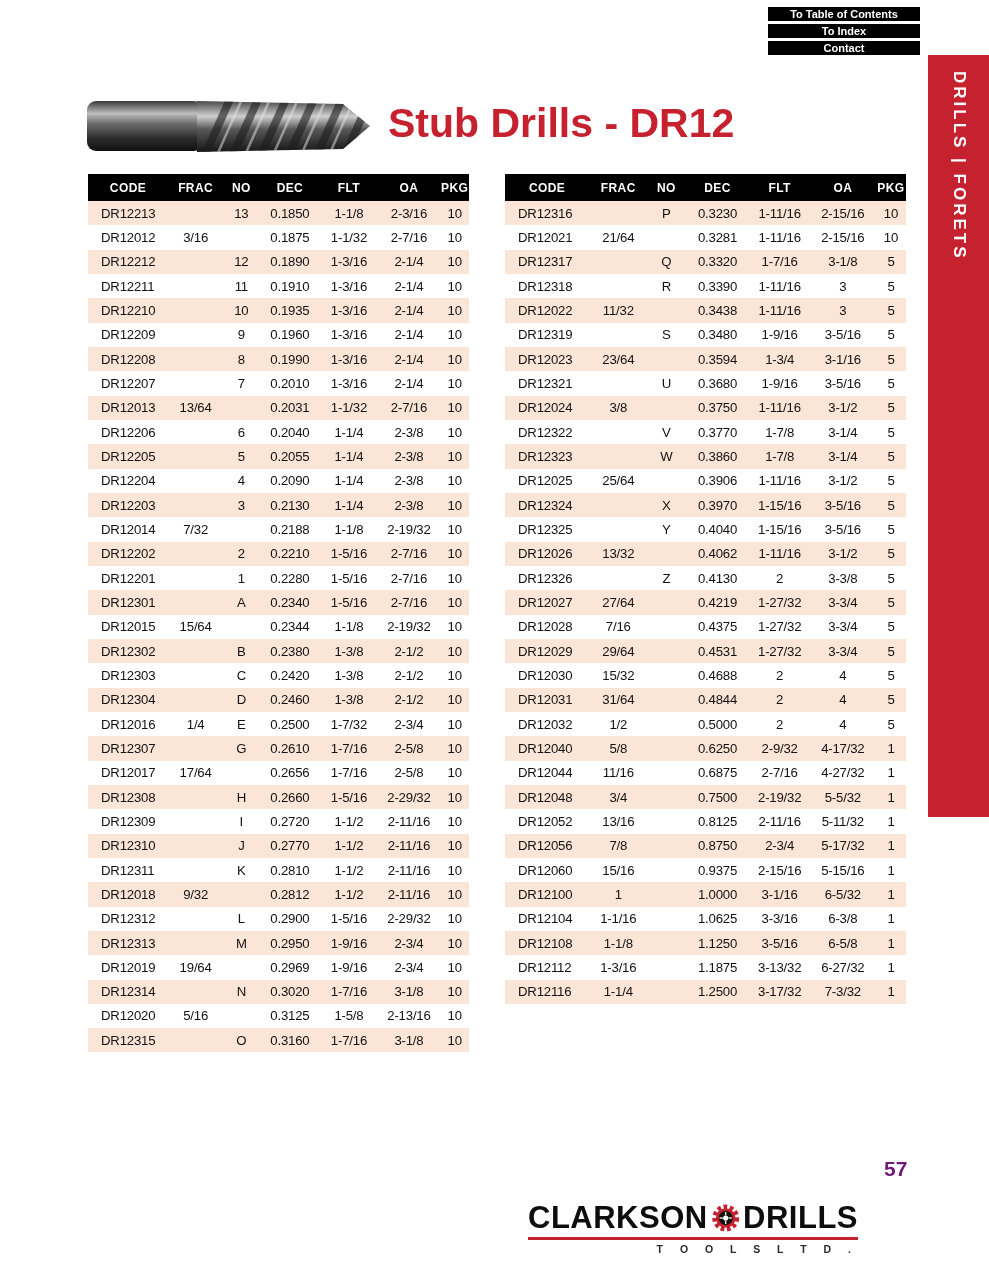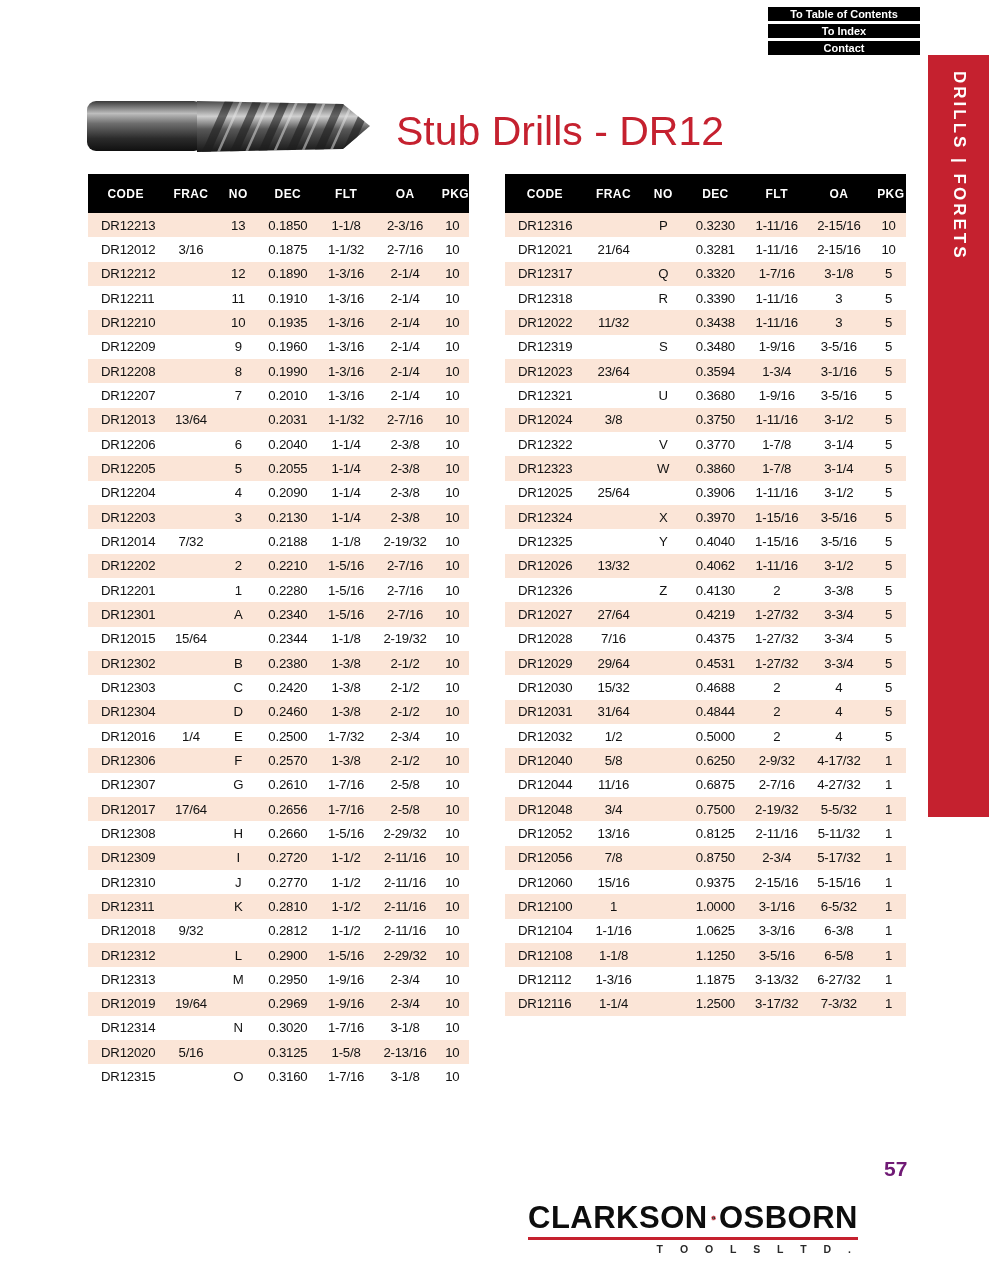--- a/index.html
+++ b/index.html
@@ -11,32 +11,32 @@
   .navbtn{display:block;background:#000;color:#fff;font-size:11px;font-weight:bold;
           text-align:center;height:14px;line-height:14px;text-decoration:none;cursor:pointer;}
 
   
   .side-tab{position:absolute;top:55px;right:0;width:61px;height:762px;background:#c5212f;
             display:flex;justify-content:center;align-items:flex-start;padding-top:16px;box-sizing:border-box;}
   .side-tab span{writing-mode:vertical-rl;text-orientation:mixed;color:#fff;font-weight:bold;
             font-size:17px;letter-spacing:3px;white-space:nowrap;}
 
   
-  .title{position:absolute;left:388px;top:100px;margin:8px;font-size:41px;font-weight:normal;
+  .title{position:absolute;left:388px;top:100px;margin:0;font-size:41px;font-weight:bold;
          color:#c5212f;letter-spacing:0px;}
 
   
   .drill{position:absolute;left:85px;top:86px;width:285px;height:80px;}
 
   
   .cat-table{position:absolute;border-collapse:collapse;table-layout:fixed;}
   #table-left{left:88px;top:174px;width:381px;}
   #table-right{left:505px;top:174px;width:401px;}
   .cat-table th{background:#000;color:#fff;font-size:12px;font-weight:bold;height:27px;
-                letter-spacing:0.4px;padding:6px;text-align:center;}
+                letter-spacing:0.4px;padding:0;text-align:center;}
   .cat-table td{font-size:13.2px;height:24.33px;padding:0;text-align:center;color:#121212;
                 letter-spacing:-0.2px;white-space:nowrap;}
   .cat-table td:first-child{text-align:left;padding-left:13px;}
   .cat-table tbody tr:nth-child(odd){background:#fbe5d7;}
   .cat-table th:nth-child(1),.cat-table td:nth-child(1){width:21%;}
   .cat-table th:nth-child(2),.cat-table td:nth-child(2){width:14.5%;}
   .cat-table th:nth-child(3),.cat-table td:nth-child(3){width:9.5%;}
   .cat-table th:nth-child(4),.cat-table td:nth-child(4){width:16%;}
   .cat-table th:nth-child(5),.cat-table td:nth-child(5){width:15%;}
   .cat-table th:nth-child(6),.cat-table td:nth-child(6){width:16.5%;}
@@ -312,29 +312,20 @@
         <tr>
           <td>DR12016</td>
           <td>1/4</td>
           <td>E</td>
           <td>0.2500</td>
           <td>1-7/32</td>
           <td>2-3/4</td>
           <td>10</td>
         </tr>
         <tr>
-          <td>DR12306</td>
-          <td></td>
-          <td>F</td>
-          <td>0.2570</td>
-          <td>1-3/8</td>
-          <td>2-1/2</td>
-          <td>10</td>
-        </tr>
-        <tr>
           <td>DR12307</td>
           <td></td>
           <td>G</td>
           <td>0.2610</td>
           <td>1-7/16</td>
           <td>2-5/8</td>
           <td>10</td>
         </tr>
         <tr>
           <td>DR12017</td>
@@ -768,21 +759,21 @@
         <circle cx="18" cy="18" r="12" fill="#c5212f"></circle>
         <circle cx="18" cy="18" r="8.5" fill="#111"></circle>
         <circle cx="18" cy="18" r="3.2" fill="#fff"></circle>
         <g stroke="#fff" stroke-width="1.6">
           <line x1="18" y1="10.5" x2="18" y2="14.5"></line>
           <line x1="18" y1="21.5" x2="18" y2="25.5"></line>
           <line x1="10.5" y1="18" x2="14.5" y2="18"></line>
           <line x1="21.5" y1="18" x2="25.5" y2="18"></line>
         </g>
       </svg>
-      <span class="brand-name">OSBORN</span>
+      <span class="brand-name">DRILLS</span>
     </div>
     <div class="rule"></div>
     <div class="subtitle">T O O L S   L T D .</div>
   </div>
 
   <div class="page-num">57</div>
 
 </div>
 
 </body></html>

